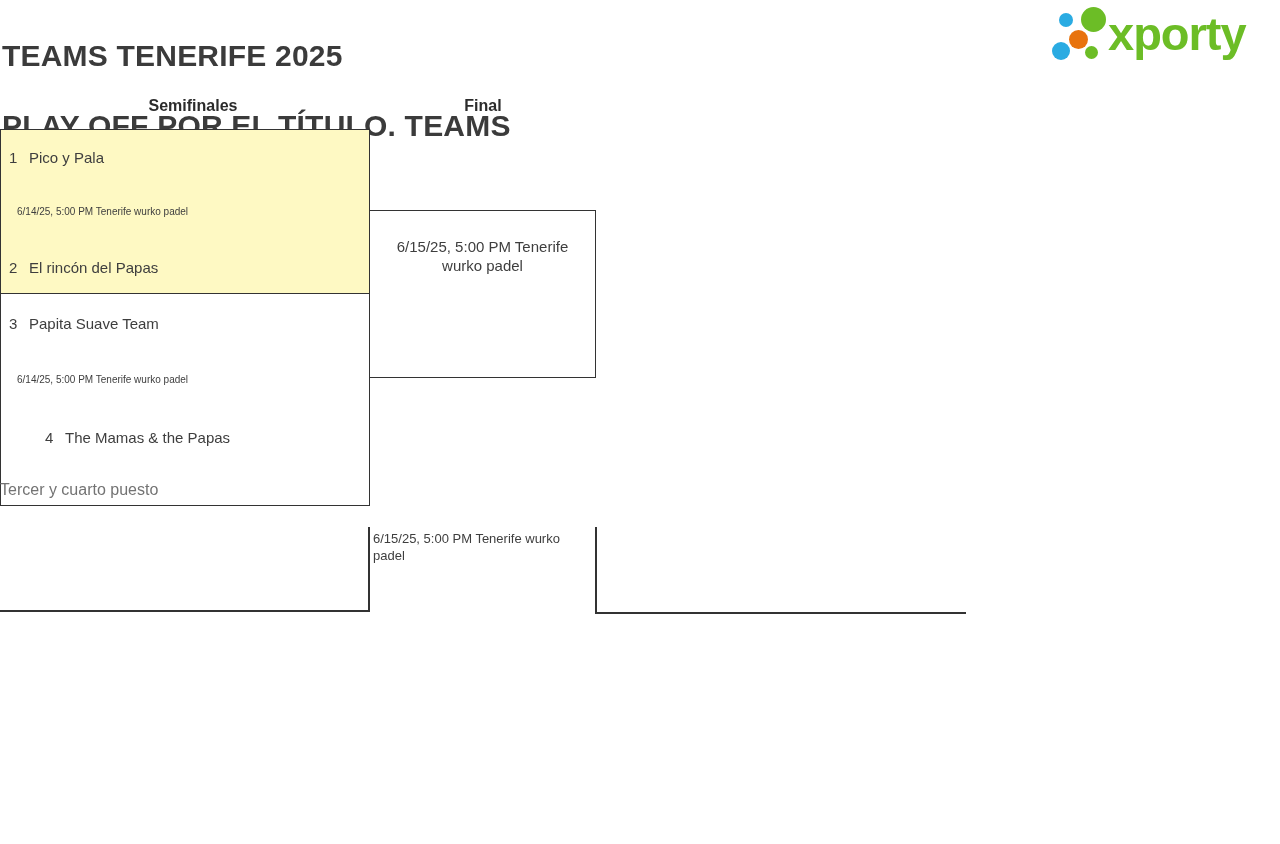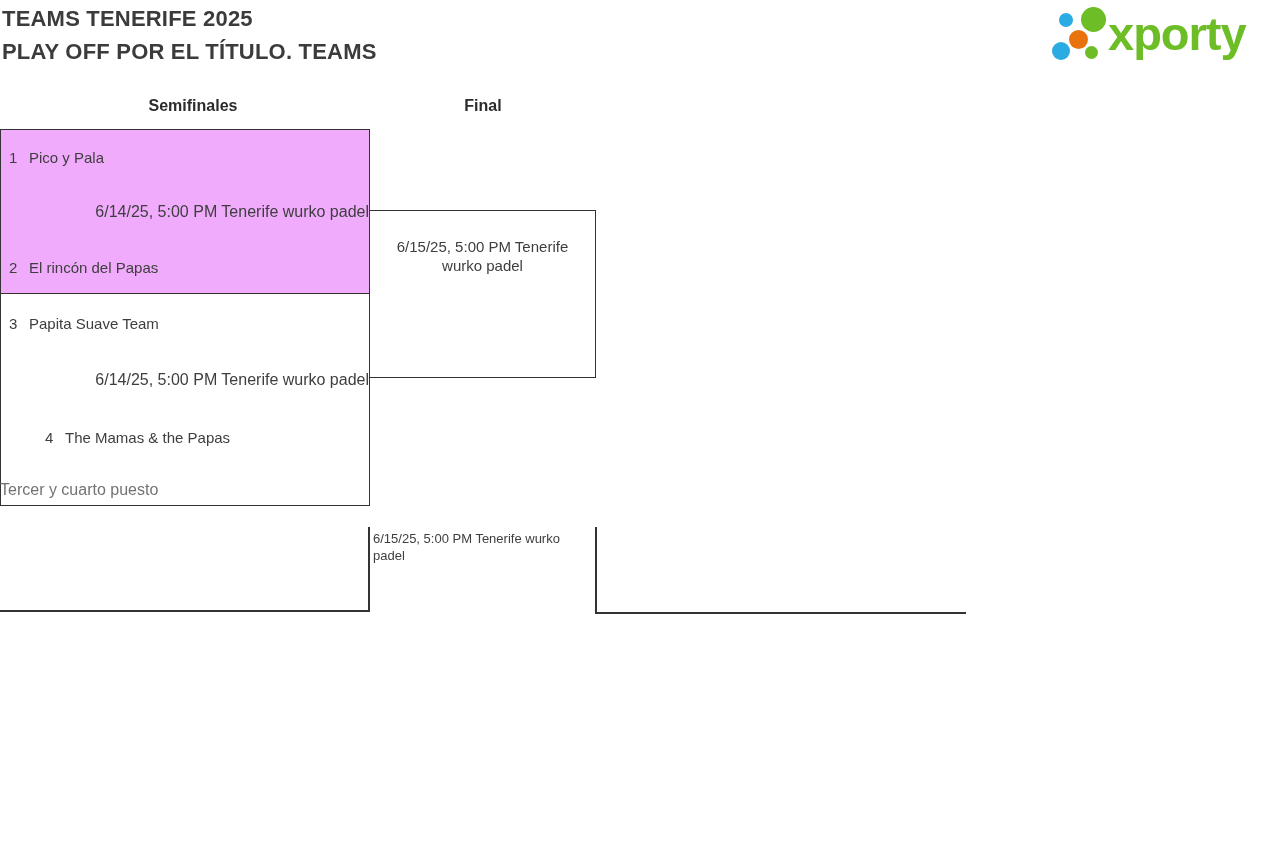--- a/index.html
+++ b/index.html
@@ -8,21 +8,21 @@
     width: 1280px; height: 844px;
     font-family: "Liberation Sans", sans-serif;
     color: #3b3b3b;
     position: relative;
     overflow: hidden;
   }
   .page { position: absolute; inset: 0; }
 
   
   .title { position: absolute; left: 2px; top: 2px; font-weight: 700; color: #3b3b3b; }
-  .title .line { font-size: 22px; line-height: 33px; letter-spacing: 0.2px; }
+  .title .line { font-size: 30px; line-height: 33px; letter-spacing: 0.2px; margin-top: 37px; }
 
   .logo { position: absolute; left: 1050px; top: 4px; width: 228px; height: 62px; cursor: pointer; }
   .dot { position: absolute; border-radius: 50%; }
   .dot-blue-top    { left: 9px;  top: 9px;  width: 14px; height: 14px; background: #2aabe2; }
   .dot-green-big   { left: 31px; top: 3px;  width: 25px; height: 25px; background: #6cbd26; }
   .dot-orange      { left: 19px; top: 26px; width: 19px; height: 19px; background: #e8730d; }
   .dot-blue-bottom { left: 2px;  top: 38px; width: 18px; height: 18px; background: #2aabe2; }
   .dot-green-small { left: 35px; top: 42px; width: 13px; height: 13px; background: #6cbd26; }
   .wordmark {
     position: absolute; left: 58px; top: 0; height: 62px;
@@ -30,35 +30,35 @@
     color: #6cbd26; letter-spacing: -1px;
   }
 
   
   .round-header { position: absolute; top: 97px; font-size: 16px; font-weight: 700; color: #2b2b2b; text-align: center; }
   .round-header.sem { left: 8px; width: 370px; text-align: center; }
   .round-header.fin { left: 370px; width: 226px; }
 
   
   .match-box { position: absolute; border: 1px solid #333333; background: #ffffff; }
-  .match-box.sf1 { left: 0; top: 129px; width: 370px; height: 165px; background: #f0abfc; }
+  .match-box.sf1 { left: 0; top: 129px; width: 370px; height: 165px; background: #fef9c3; }
   .match-box.sf2 { left: 0; top: 293px; width: 370px; height: 213px; }
   .match-box.final-box { left: 369px; top: 210px; width: 227px; height: 168px; }
 
   .team-row { position: absolute; left: 8px; right: 8px; font-size: 15px; line-height: 20px; color: #3e3e3e; cursor: pointer; }
   .team-row .seed { display: inline-block; min-width: 14px; }
   .team-row .name { margin-left: 6px; }
   .row-a { top: 18px; }
   .row-b { top: 128px; }
   .sf2 .row-a { top: 20px; }
   .sf2 .row-b { top: 134px; margin-left: 36px; }
 
   .match-schedule {
     position: absolute; left: 0; right: 0; top: 72px;
-    text-align: right; font-size: 16px; line-height: 19px; color: #3e3e3e; margin-left: 16px;
+    text-align: left; font-size: 10px; line-height: 19px; color: #3e3e3e; margin-left: 16px;
   }
   .sf2 .match-schedule { top: 76px; }
 
   .final-schedule {
     margin: 26px auto 0; width: 200px;
     text-align: center; font-size: 15px; line-height: 19px; color: #3e3e3e;
   }
 
   
   .third-heading { position: absolute; left: 0; top: 481px; font-size: 16px; font-weight: 400; color: #737373; }

